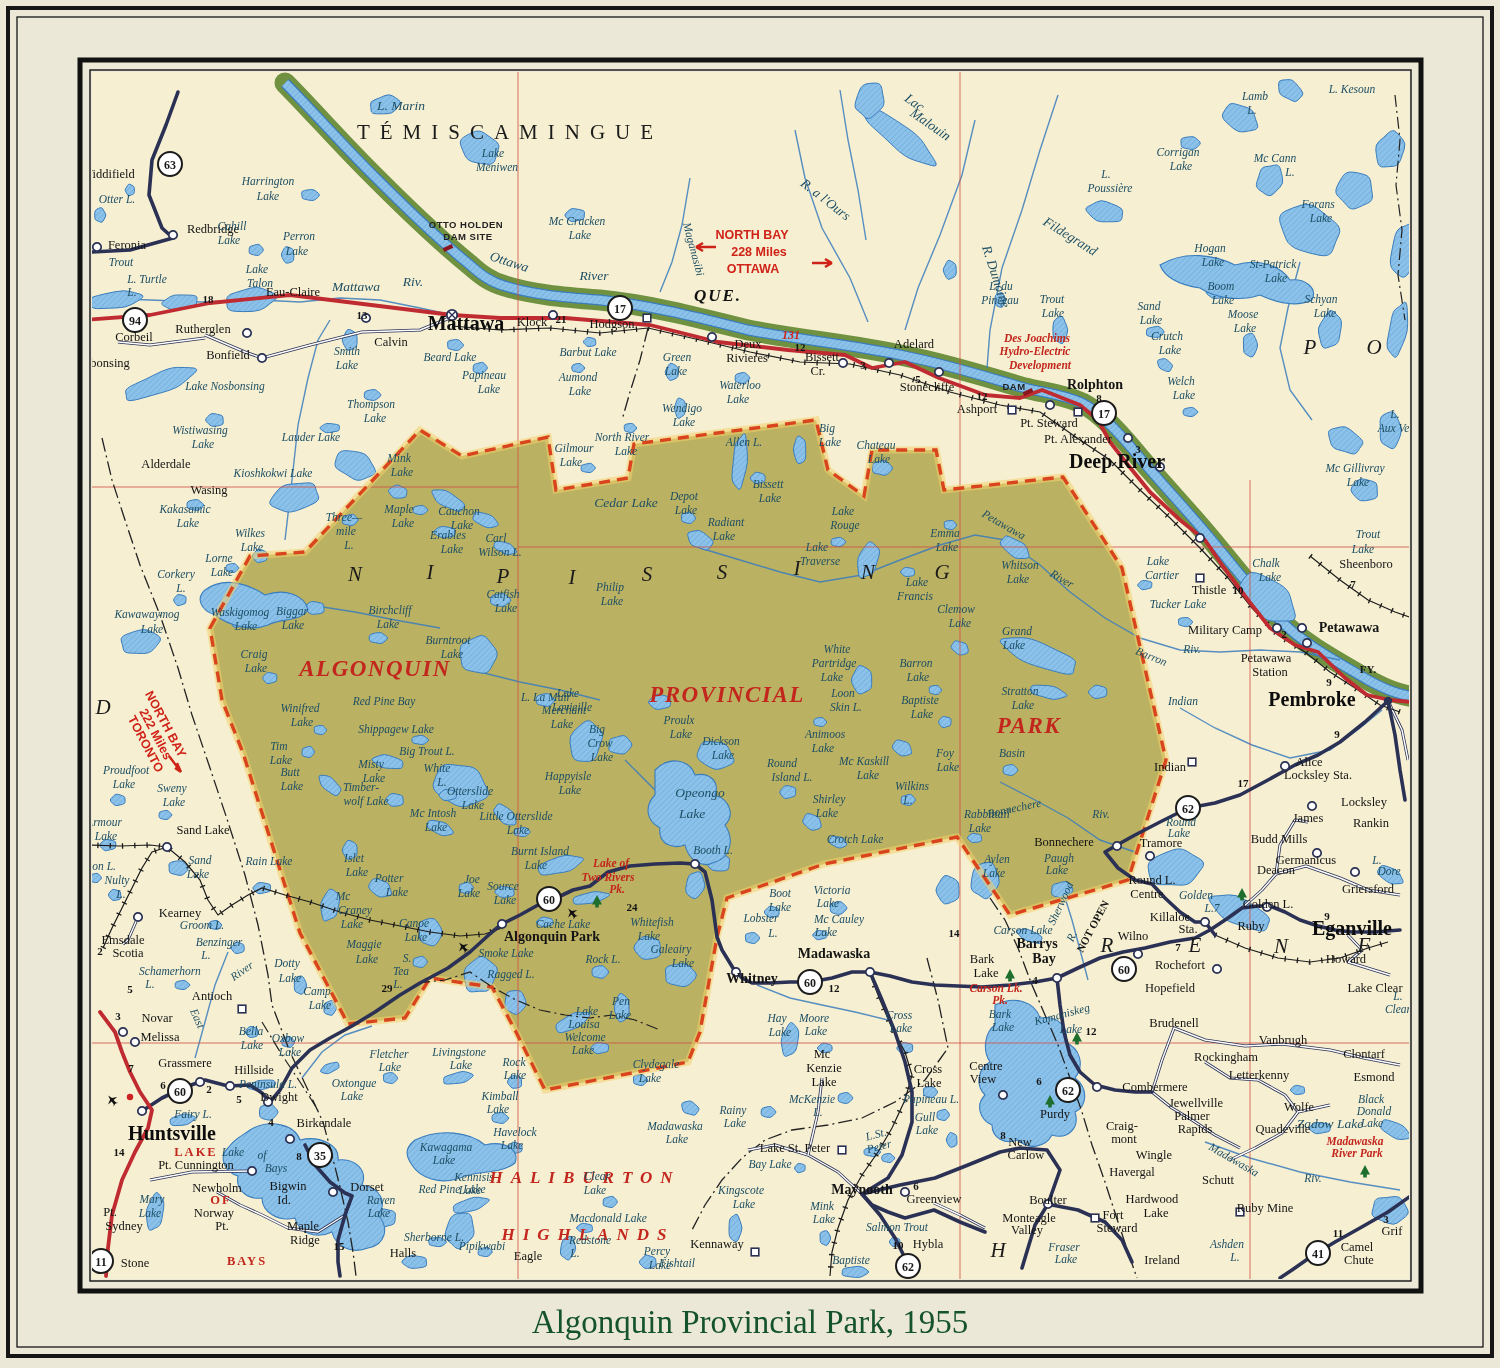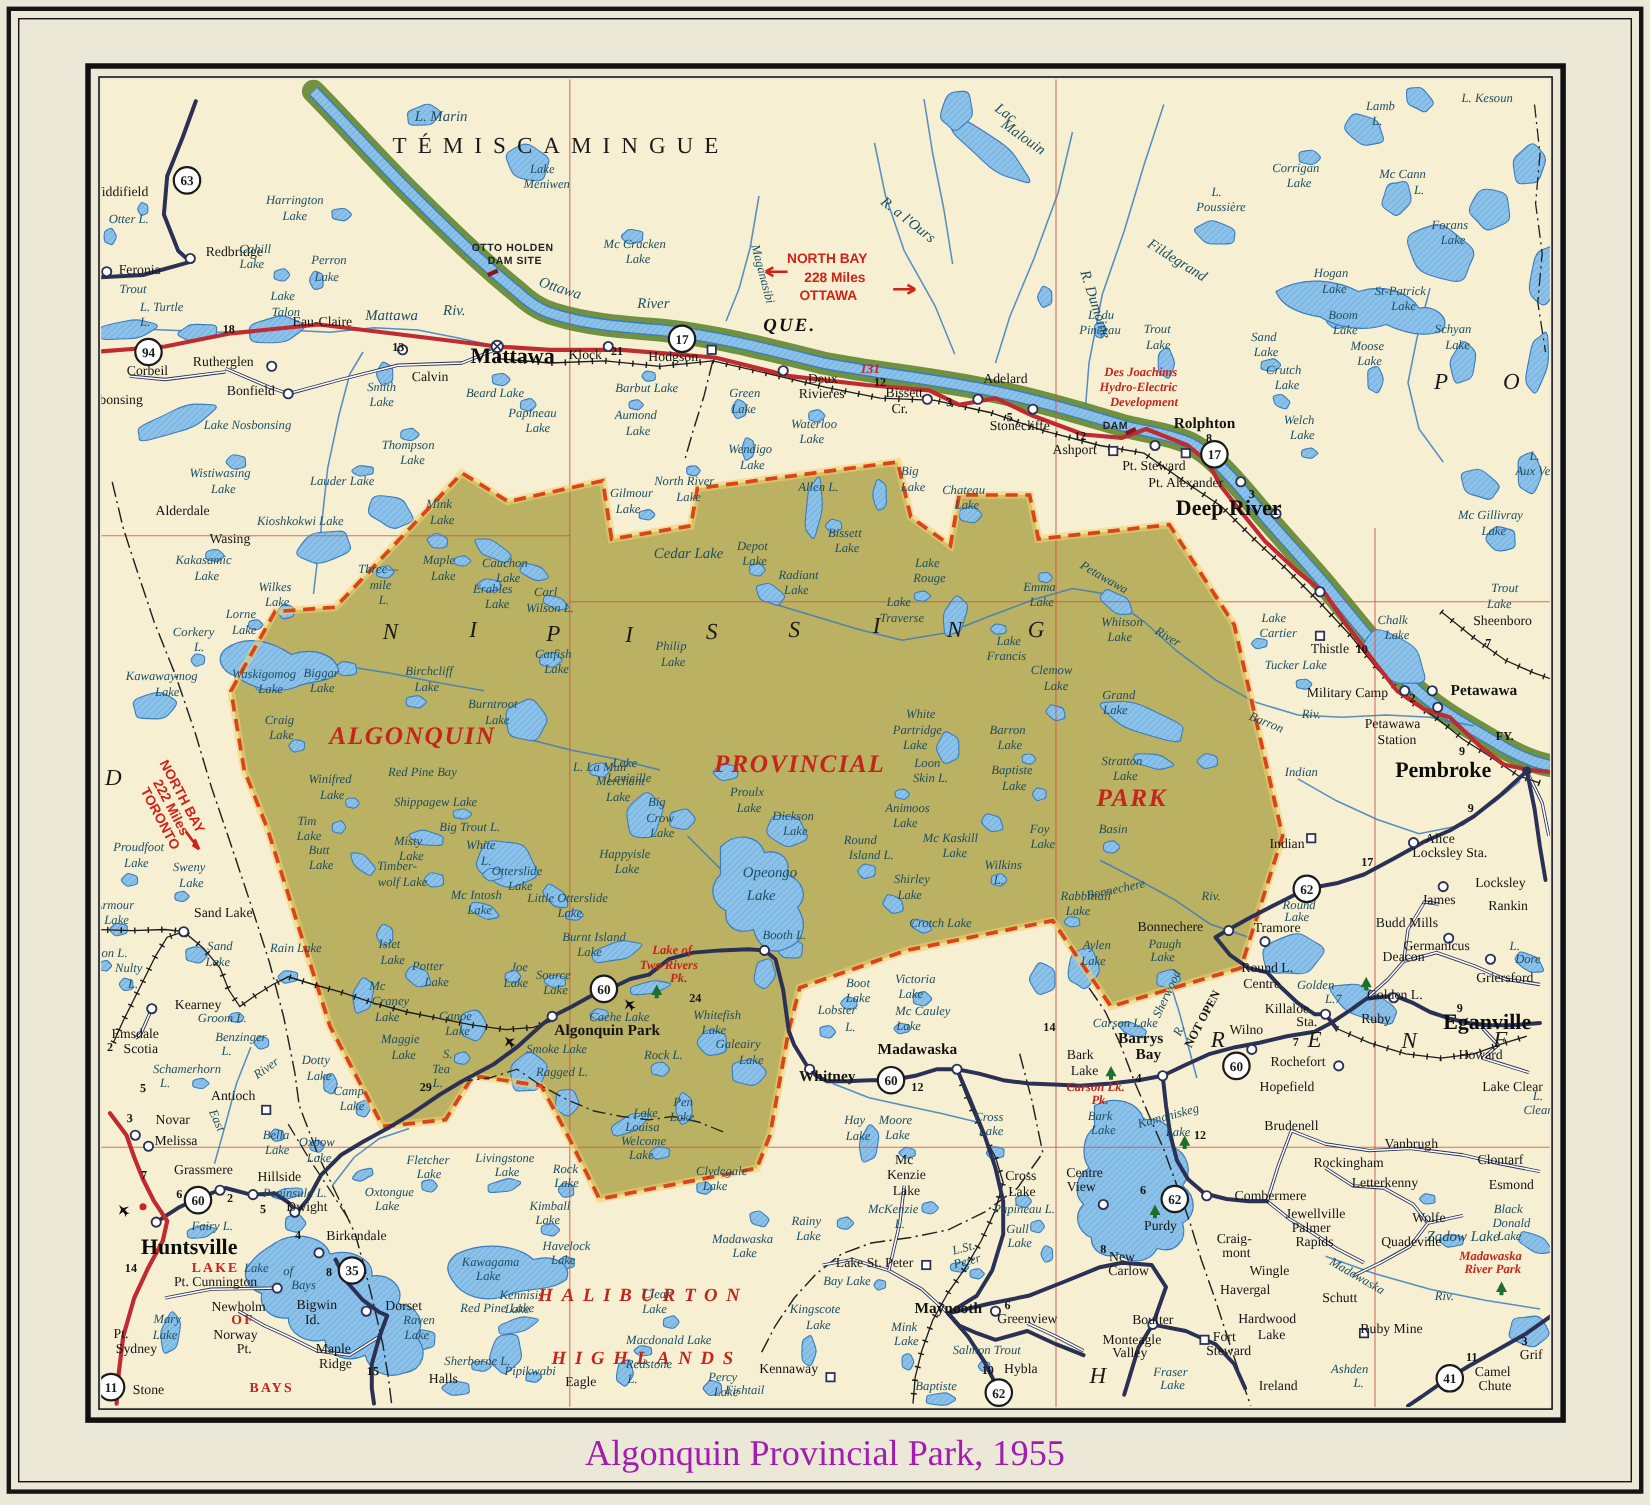--- a/index.html
+++ b/index.html
@@ -16,21 +16,21 @@
   .r2 {fill:#c3261d;font-size:12.5px;font-weight:bold;letter-spacing:2px;}
   .rb {fill:#d02318;font-weight:bold;font-size:12.5px;font-family:"Liberation Sans",sans-serif;}
   .R  {fill:#c3261d;font-weight:bold;font-style:italic;font-size:23px;letter-spacing:1.5px;}
   .R2 {fill:#c3261d;font-weight:bold;font-style:italic;font-size:17px;letter-spacing:8px;}
   .d  {fill:#1b1b1b;font-size:21px;letter-spacing:10px;}
   .L  {fill:#1b1b1b;font-size:21px;font-style:italic;}
   .q  {fill:#111;font-weight:bold;font-style:italic;font-size:17px;letter-spacing:2px;}
   .dam{fill:#222;font-weight:bold;font-size:9.5px;font-family:"Liberation Sans",sans-serif;letter-spacing:.5px;}
   .rr {fill:#d02318;font-style:italic;font-size:12px;font-weight:bold;}
   #caption{position:absolute;left:0;top:1304px;width:100%;text-align:center;
-           font-size:33px;color:#a21caf;font-family:"Liberation Serif",serif;}
+           font-size:33px;color:#14532d;font-family:"Liberation Serif",serif;}
 </style>
 </head>
 <body>
 
 <div id="page">
   <svg id="map-svg" width="1500" height="1368" viewBox="0 0 1500 1368">
     <defs>
       <pattern id="wpat" width="4" height="4" patternUnits="userSpaceOnUse" patternTransform="rotate(45)">
         <rect width="4" height="4" fill="#8cc2e9"></rect>
         <line x1="0" y1="0" x2="0" y2="4" stroke="#6aa9da" stroke-width="1.2"></line>

